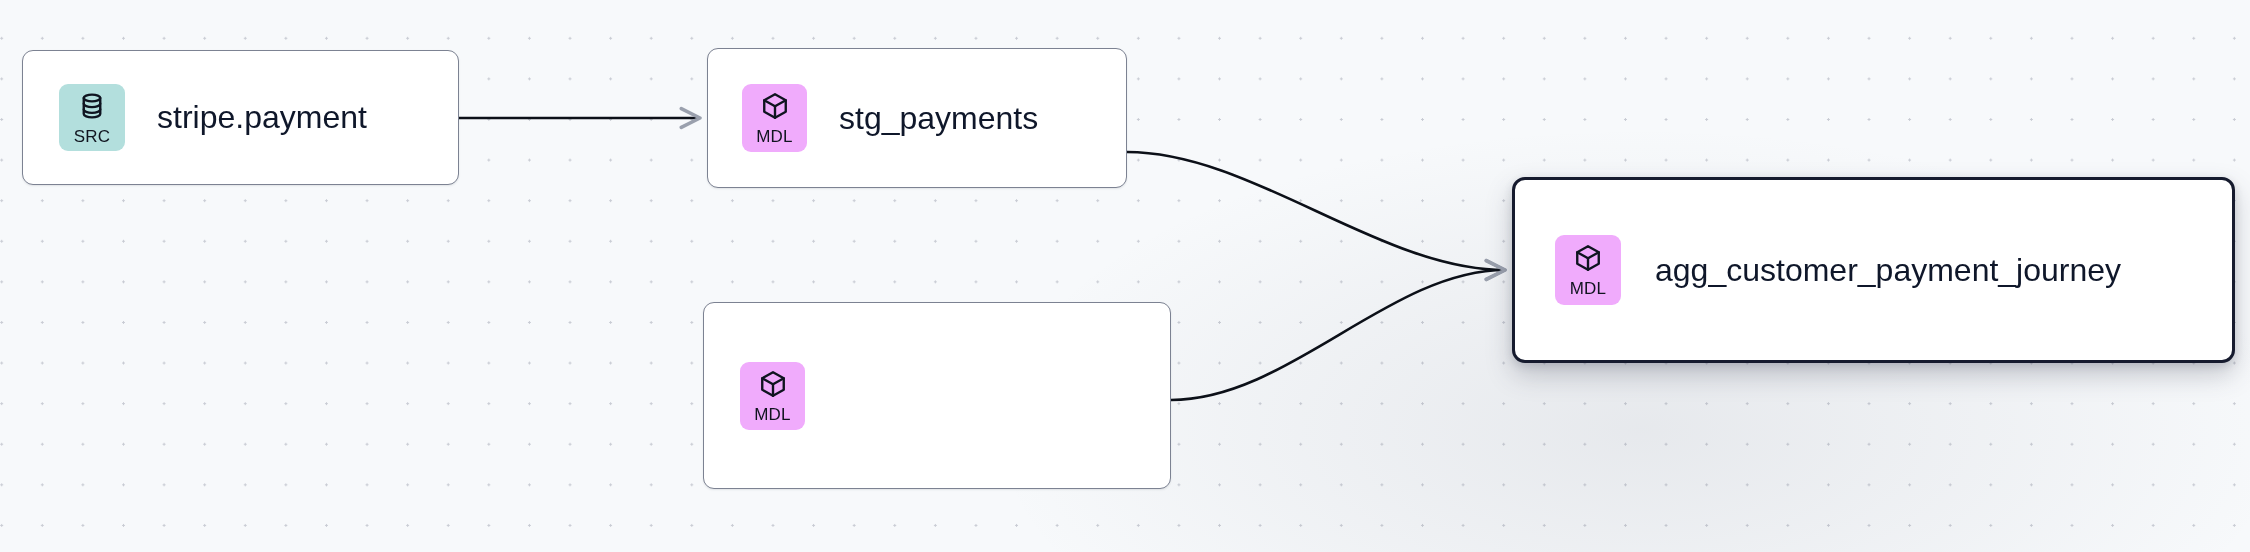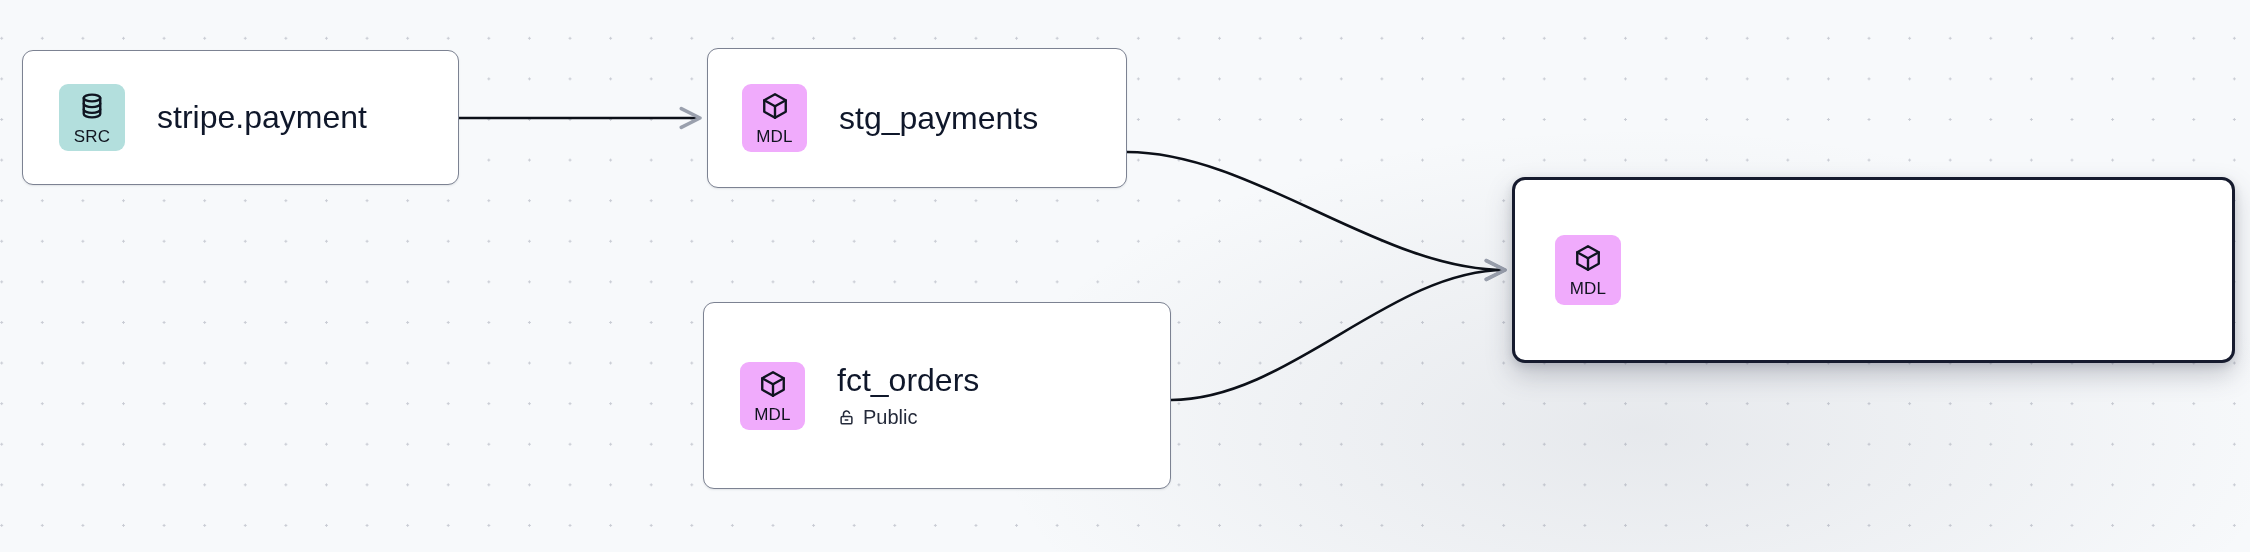--- a/index.html
+++ b/index.html
@@ -158,41 +158,31 @@
     <div class="badge mdl">
       <span>
         <svg width="30" height="30" viewBox="0 0 24 24" fill="none" stroke="#0f1420" stroke-width="1.9" stroke-linecap="round" stroke-linejoin="round">
           <path d="M12 2.6 L20.6 7.4 V16.6 L12 21.4 L3.4 16.6 V7.4 Z"></path>
           <path d="M3.4 7.4 L12 12.2 L20.6 7.4"></path>
           <path d="M12 12.2 V21.4"></path>
         </svg>
       </span>
       <span class="badge-label">MDL</span>
     </div>
-    <div class="node-body">
-      <div class="node-title">fct_orders</div>
-      <div class="node-sub">
-        <span class="lock-wrap">
-          <svg width="19" height="19" viewBox="0 0 24 24" fill="none" stroke="#242a3a" stroke-width="1.9" stroke-linecap="round" stroke-linejoin="round">
-            <rect x="5.2" y="10.6" width="13.6" height="9.4" rx="1.8"></rect>
-            <path d="M8.2 10.6 V7.6 a3.9 3.9 0 0 1 7.6 -1.1"></path>
-            <path d="M10.4 15.3 h3.2"></path>
-          </svg>
-        </span>
-        <span>Public</span>
-      </div>
-    </div>
   </div>
 
   <div class="node selected" id="node-agg-journey">
     <div class="badge mdl">
       <span>
         <svg width="30" height="30" viewBox="0 0 24 24" fill="none" stroke="#0f1420" stroke-width="1.9" stroke-linecap="round" stroke-linejoin="round">
           <path d="M12 2.6 L20.6 7.4 V16.6 L12 21.4 L3.4 16.6 V7.4 Z"></path>
           <path d="M3.4 7.4 L12 12.2 L20.6 7.4"></path>
           <path d="M12 12.2 V21.4"></path>
         </svg>
       </span>
       <span class="badge-label">MDL</span>
     </div>
+    <div class="node-body">
+      <div class="node-title">agg_customer_payment_journey</div>
+    </div>
   </div>
 
 </div>
 
 </body></html>

